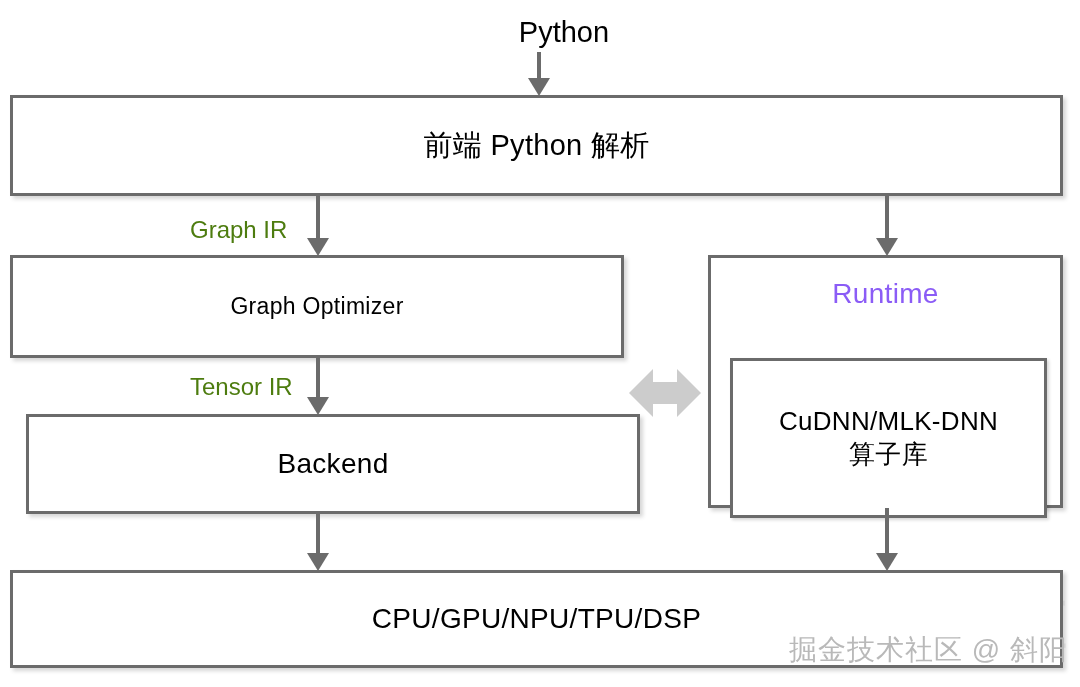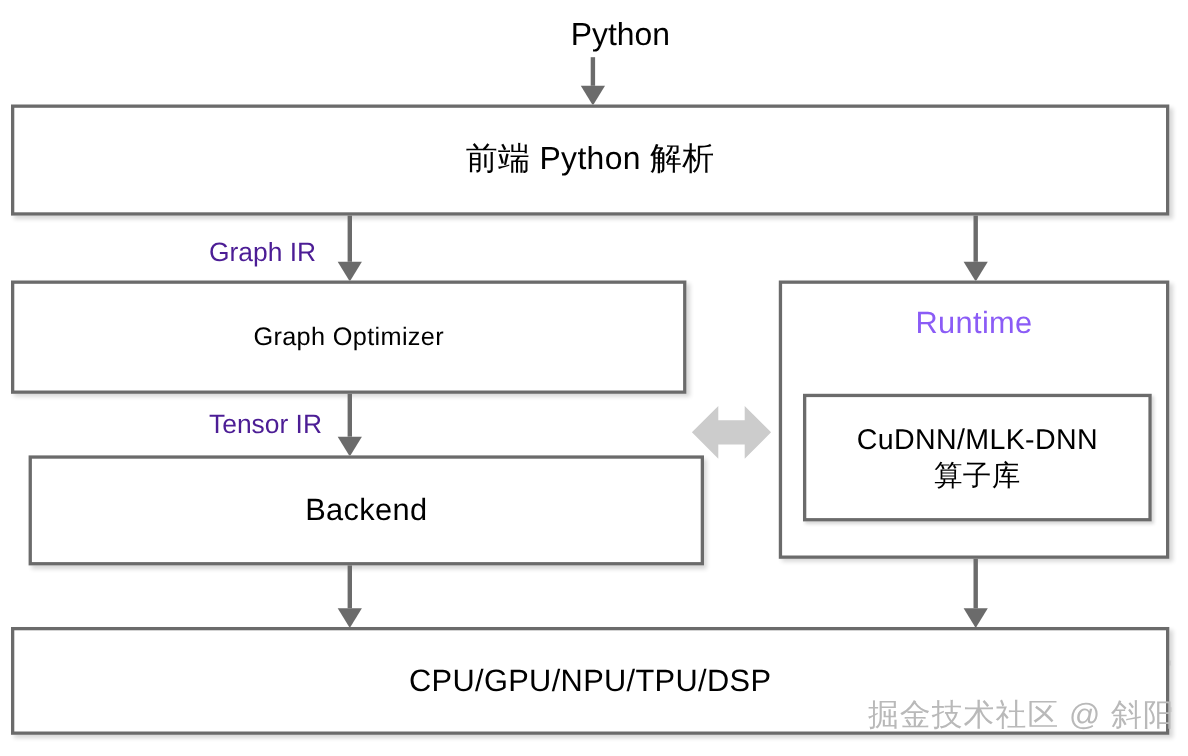--- a/index.html
+++ b/index.html
@@ -50,39 +50,39 @@
   #graph-opt-box  { left: 10px;  top: 255px; width: 614px;  height: 103px; }
   #graph-opt-box .box-label { font-size: 23px; }
 
   #backend-box    { left: 10px;  top: 414px; width: 614px;  height: 100px; margin-left: 16px; }
   #backend-box .box-label { font-size: 28px; }
 
   #runtime-box    { left: 708px; top: 255px; width: 355px;  height: 253px;
                     align-items: flex-start; justify-content: center; }
   #runtime-title  { margin-top: 18px; font-size: 28px; color: #8b5cf6; }
 
-  #kernel-lib-box { left: 730px; top: 358px; width: 317px;  height: 116px;
+  #kernel-lib-box { left: 730px; top: 358px; width: 317px;  height: 160px;
                     box-shadow: 2px 2px 3px rgba(0,0,0,0.16); }
   #kernel-lib-box .box-label { font-size: 26px; }
 
   #hardware-box   { left: 10px;  top: 570px; width: 1053px; height: 98px; }
   #hardware-box .box-label { font-size: 28px; }
 
   
   .free-text {
     position: absolute;
     color: #000000;
     font-size: 27px;
     white-space: nowrap;
     margin-left: 24px;
   }
   #python-title { left: 0; top: 16px; width: 1080px; text-align: center;
                   font-size: 29px; }
 
-  .edge-label { position: absolute; color: #4c1d95; font-size: 24px;
+  .edge-label { position: absolute; color: #4d7c0f; font-size: 24px;
                 white-space: nowrap; }
   #graph-ir-label  { left: 190px; top: 216px; }
   #tensor-ir-label { left: 190px; top: 373px; }
 
   
   .v-arrow {
     position: absolute;
     width: 22px;
   }
   .v-arrow .shaft {

